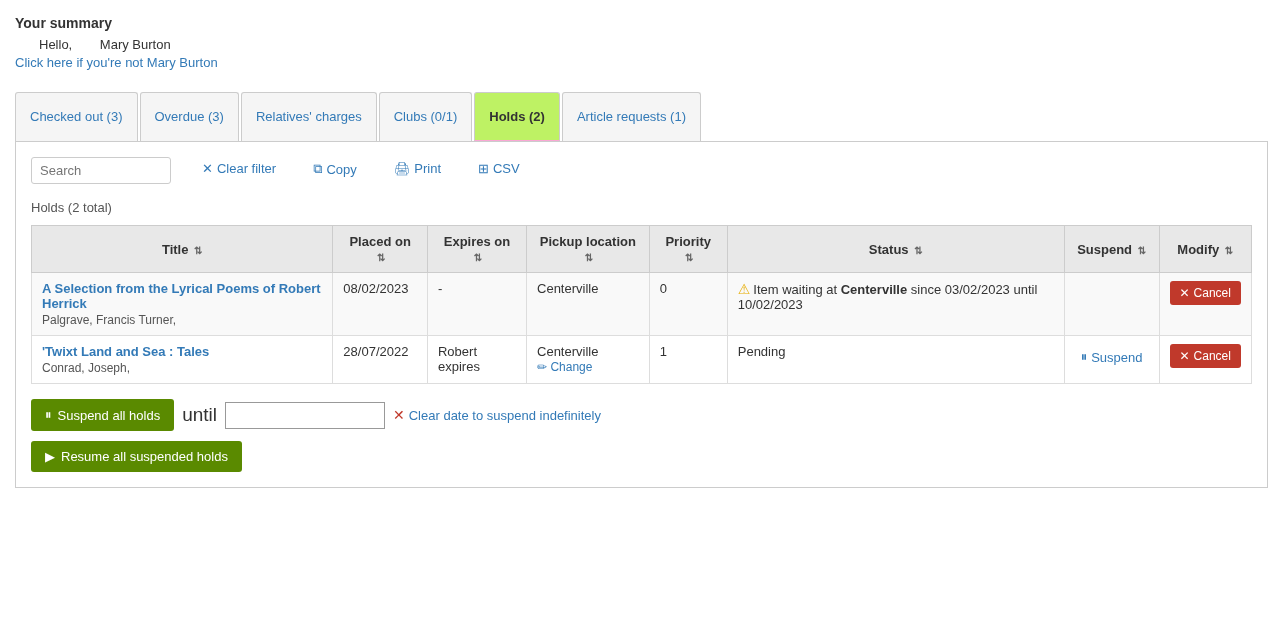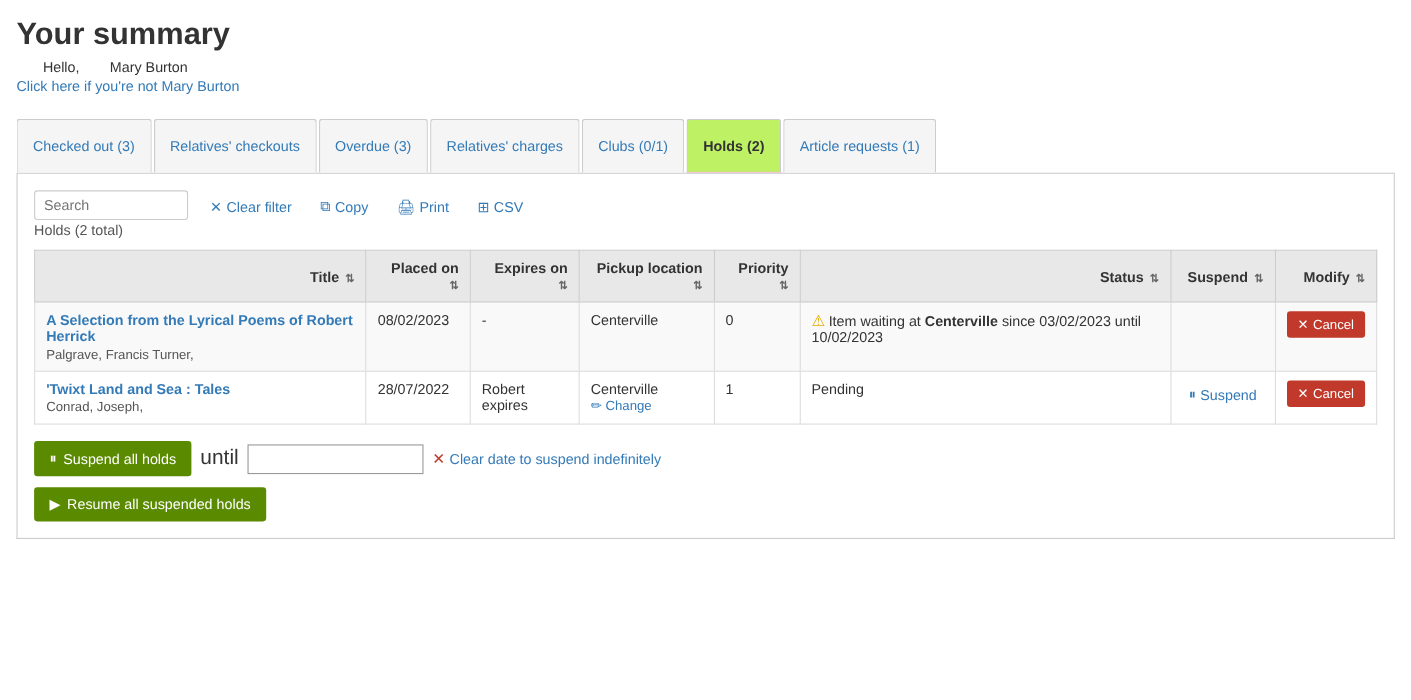--- a/index.html
+++ b/index.html
@@ -1,18 +1,18 @@
 <!DOCTYPE html>
 <html><head>
   <meta charset="utf-8">
   <style>
     * { box-sizing: border-box; margin: 0; padding: 0; }
     body { font-family: Arial, sans-serif; font-size: 13px; color: #333; background: #fff; padding: 15px; }
 
-    .page-title { font-size: 28px; font-weight: bold; margin-bottom: 6px; }
+    .page-title { font-size: 14px; font-weight: bold; margin-bottom: 6px; }
     .greeting { font-size: 13px; margin-bottom: 3px; }
     .greeting span { font-weight: normal; padding-left: 24px; }
     .not-you-link { color: #337ab7; text-decoration: none; font-size: 13px; margin-bottom: 12px; display: inline-block; }
 
     .tabs { display: flex; flex-wrap: wrap; border-bottom: 1px solid #ccc; margin-bottom: 0; margin-top: 10px; }
     .tab {
       padding: 16px 14px;
       border: 1px solid #ccc;
       border-bottom: none;
       background: #f5f5f5;
@@ -26,23 +26,23 @@
     .tab.active { background: #bef264; border-bottom: 1px solid #f9a8d4; color: #333; font-weight: bold; cursor: default; }
 
     .tab-content {
       border: 1px solid #ccc;
       border-top: none;
       padding: 15px;
     }
 
     .toolbar {
       display: flex;
-      align-items: flex-end;
-      gap: 14px;
-      margin-bottom: 2px;
+      align-items: flex-start;
+      gap: 25px;
+      margin-bottom: 16px;
     }
 
     .search-input {
       border: 1px solid #ccc;
       padding: 5px 8px;
       font-size: 13px;
       border-radius: 3px;
       width: 140px;
     }
 
@@ -58,21 +58,21 @@
       padding: 4px 6px;
     }
 
     .holds-count { font-size: 13px; color: #555; margin-bottom: 10px; }
 
     table { width: 100%; border-collapse: collapse; font-size: 13px; }
     thead th {
       background: #e8e8e8;
       border: 1px solid #ccc;
       padding: 8px 10px;
-      text-align: right;
+      text-align: center;
       font-weight: bold;
       color: #333;
     }
     thead th .sort-icon { font-size: 10px; color: #666; margin-left: 2px; }
     tbody td {
       border: 1px solid #ddd;
       padding: 8px 10px;
       vertical-align: top;
     }
     tbody tr:nth-child(odd) { background: #f9f9f9; }
@@ -162,21 +162,20 @@
 
 <div class="page-title">Your summary</div>
 
 <div class="greeting">
   <span>Hello, </span><span>Mary Burton</span>
 </div>
 <a class="not-you-link" href="#">Click here if you're not Mary Burton</a>
 
 <div class="tabs" id="tabs-container">
     <a class="tab" href="#">Checked out (3)</a>
-    <a class="tab" href="#">Relatives' checkouts</a>
     <a class="tab" href="#">Overdue (3)</a>
     <a class="tab" href="#">Relatives' charges</a>
     <a class="tab" href="#">Clubs (0/1)</a>
     <a class="tab active" href="#">Holds (2)</a>
     <a class="tab" href="#">Article requests (1)</a>
   </div>
 
 <div class="tab-content">
   <div class="toolbar">
     <input class="search-input" type="text" placeholder="Search" style="">

